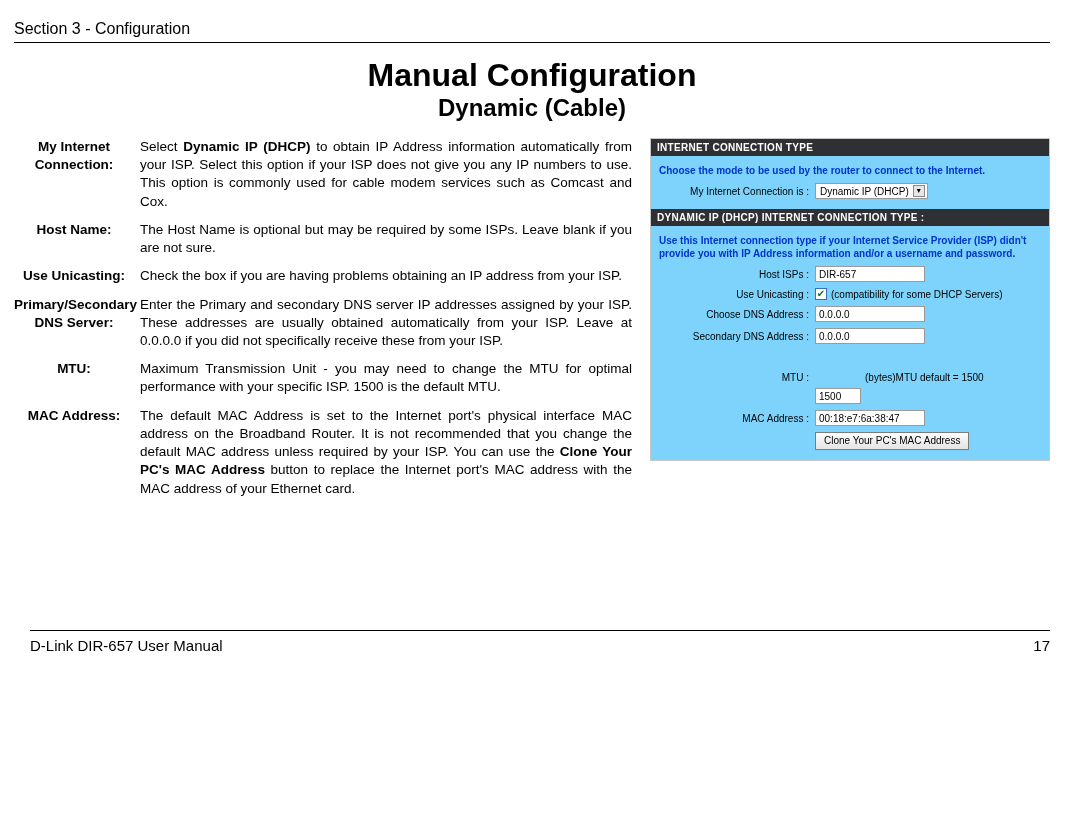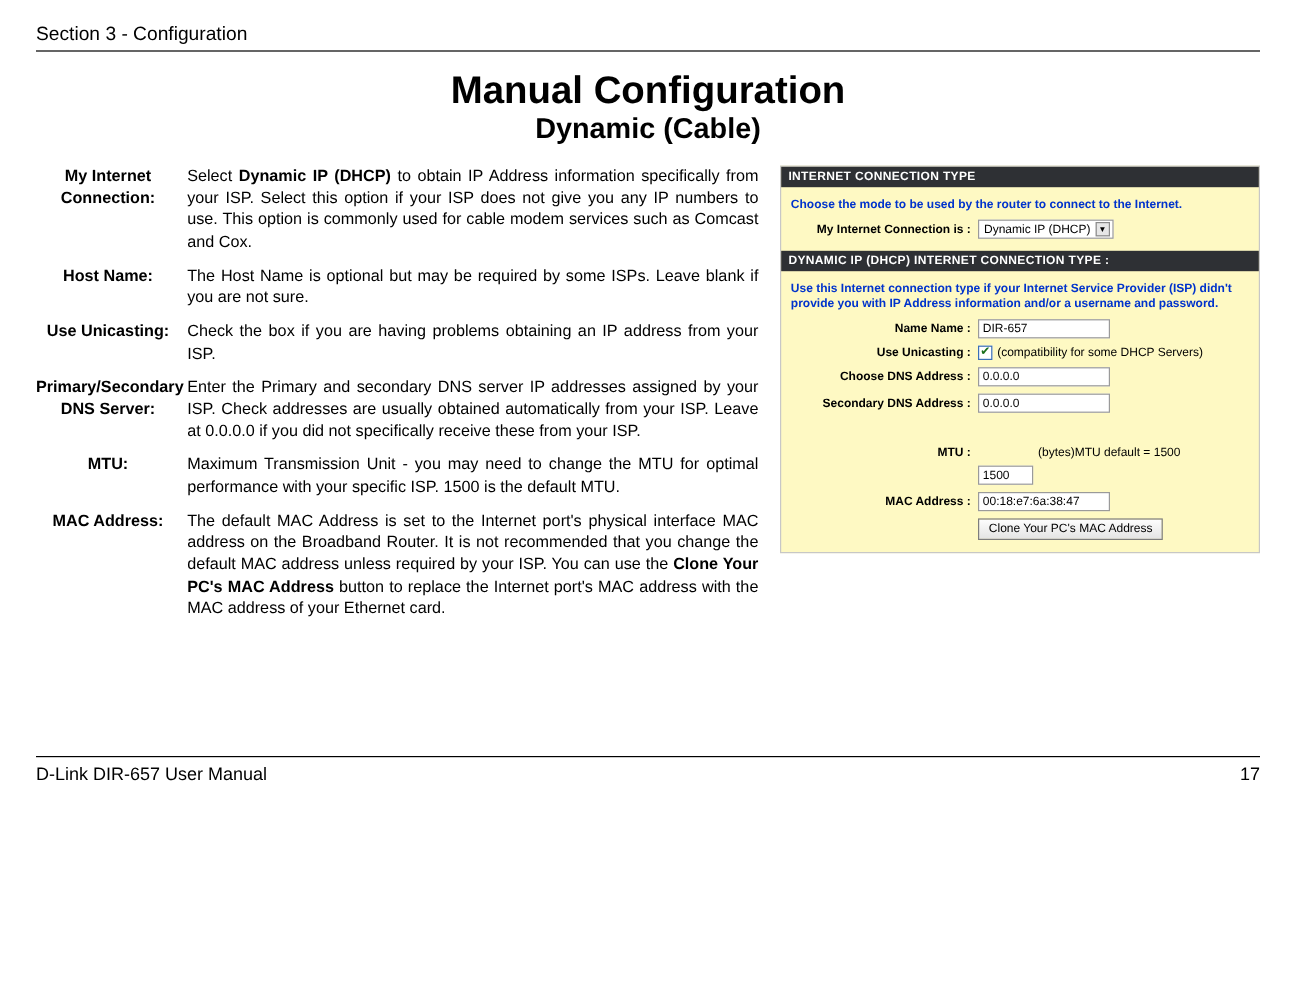--- a/index.html
+++ b/index.html
@@ -8,21 +8,21 @@
     background: #fff;
     font-family: "Myriad Pro", "Segoe UI", Arial, sans-serif;
     color: #000;
     width: 1080px;
   }
   .page {
     width: 1080px;
     height: 676px;
     position: relative;
     box-sizing: border-box;
-    padding: 20px 30px 0 30px;
+    padding: 20px 30px 0 14px;
   }
   .section-head {
     font-size: 16px;
     margin-bottom: 4px;
   }
   hr.rule {
     border: none;
     border-top: 1px solid #000;
     margin: 0 0 14px 0;
   }
@@ -66,21 +66,21 @@
   }
   .def .desc b { font-weight: 700; }
 
   
   .router-ui {
     flex: 0 0 398px;
     border: 1px solid #c7c7c7;
     font-family: Verdana, Arial, sans-serif;
     font-size: 10px;
     color: #000;
-    background: #fef9c3;
+    background: #7dd3fc;
   }
   .rui-bar {
     background: #2e3034;
     color: #fff;
     font-weight: 700;
     font-size: 10px;
     padding: 3px 6px;
     letter-spacing: 0.3px;
   }
   .rui-blk {
@@ -93,21 +93,21 @@
     line-height: 1.3;
   }
   .rui-row {
     display: flex;
     align-items: center;
     margin-top: 6px;
   }
   .rui-row .lbl {
     flex: 0 0 150px;
     text-align: right;
-    font-weight: 700;
+    font-weight: 400;
     font-size: 10px;
     padding-right: 6px;
     white-space: nowrap;
   }
   .rui-row .val {
     flex: 1 1 auto;
     display: flex;
     align-items: center;
     gap: 4px;
   }
@@ -195,37 +195,37 @@
   <h1 class="title">Manual Configuration</h1>
   <h2 class="subtitle">Dynamic (Cable)</h2>
 
   <div class="content-row">
 
     <div class="defs">
 
       <div class="def">
         <div class="term">My Internet Connection:</div>
         <div class="desc">
-          <span>Select </span><b>Dynamic IP (DHCP)</b><span> to obtain IP Address information specifically from your ISP. Select this option if your ISP does not give you any IP numbers to use. This option is commonly used for cable modem services such as Comcast and Cox.</span>
+          <span>Select </span><b>Dynamic IP (DHCP)</b><span> to obtain IP Address information automatically from your ISP. Select this option if your ISP does not give you any IP numbers to use. This option is commonly used for cable modem services such as Comcast and Cox.</span>
         </div>
       </div>
 
       <div class="def">
         <div class="term">Host Name:</div>
         <div class="desc">The Host Name is optional but may be required by some ISPs. Leave blank if you are not sure.</div>
       </div>
 
       <div class="def">
         <div class="term">Use Unicasting:</div>
         <div class="desc">Check the box if you are having problems obtaining an IP address from your ISP.</div>
       </div>
 
       <div class="def">
         <div class="term">Primary/Secondary DNS Server:</div>
-        <div class="desc">Enter the Primary and secondary DNS server IP addresses assigned by your ISP. Check addresses are usually obtained automatically from your ISP. Leave at 0.0.0.0 if you did not specifically receive these from your ISP.</div>
+        <div class="desc">Enter the Primary and secondary DNS server IP addresses assigned by your ISP. These addresses are usually obtained automatically from your ISP. Leave at 0.0.0.0 if you did not specifically receive these from your ISP.</div>
       </div>
 
       <div class="def">
         <div class="term">MTU:</div>
         <div class="desc">Maximum Transmission Unit - you may need to change the MTU for optimal performance with your specific ISP. 1500 is the default MTU.</div>
       </div>
 
       <div class="def">
         <div class="term">MAC Address:</div>
         <div class="desc">
@@ -252,21 +252,21 @@
           </div>
         </div>
       </div>
 
       <div class="rui-bar">DYNAMIC IP (DHCP) INTERNET CONNECTION TYPE :</div>
 
       <div class="rui-blk">
         <div class="rui-blue">Use this Internet connection type if your Internet Service Provider (ISP) didn't provide you with IP Address information and/or a username and password.</div>
 
         <div class="rui-row">
-          <div class="lbl">Name Name :</div>
+          <div class="lbl">Host ISPs :</div>
           <div class="val">
             <input class="rui-input" style="width: 110px;" value="DIR-657">
           </div>
         </div>
 
         <div class="rui-row">
           <div class="lbl">Use Unicasting :</div>
           <div class="val">
             <span class="rui-check">✔</span>
             <span class="rui-meta">(compatibility for some DHCP Servers)</span>

